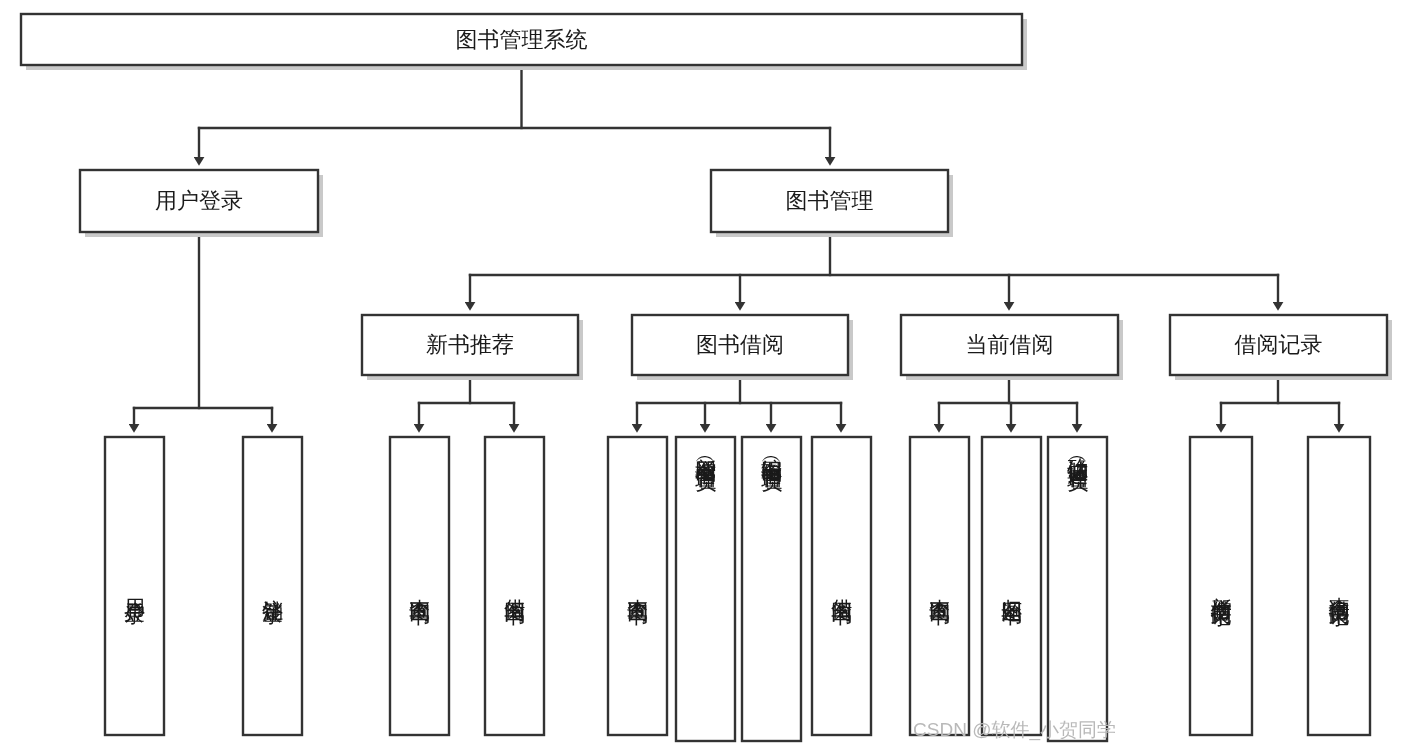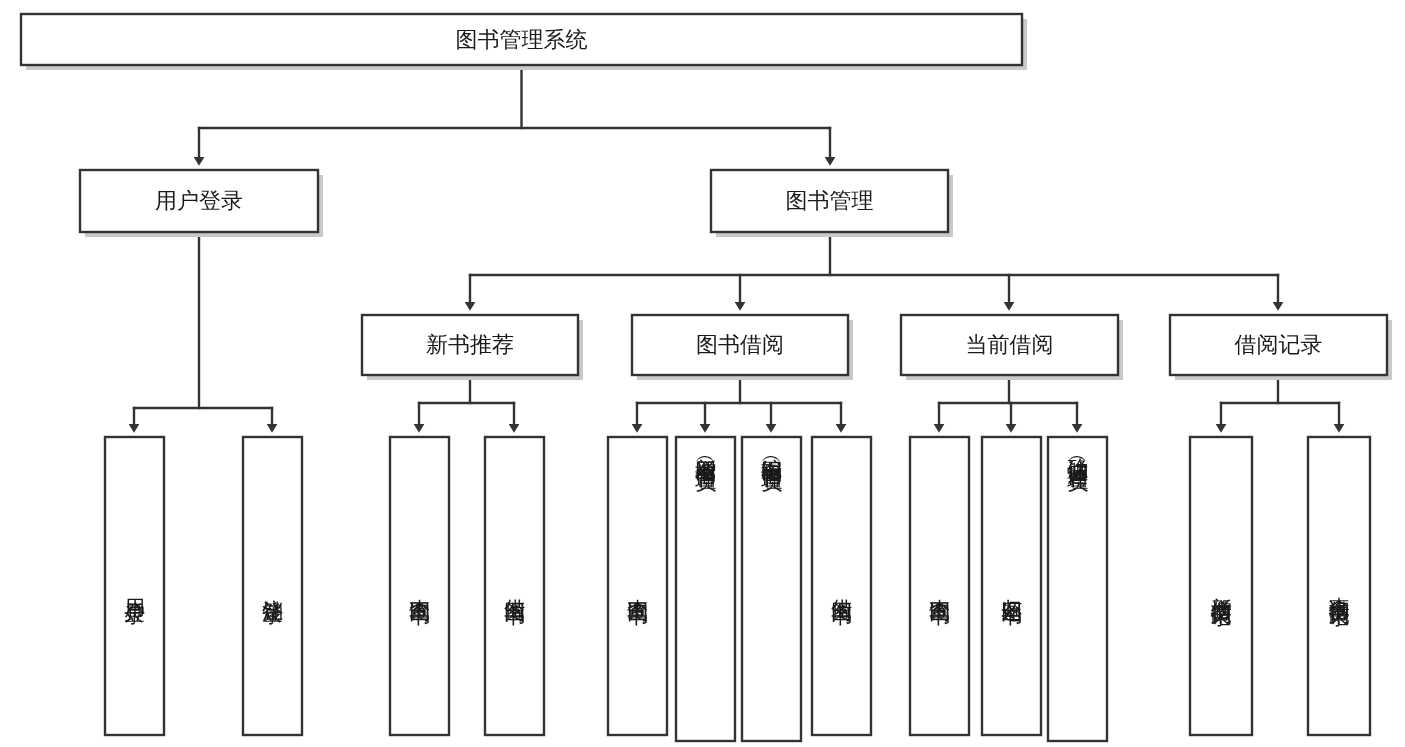--- a/index.html
+++ b/index.html
@@ -229,14 +229,15 @@
   <div class="node-label-v-wrap" style="left:1048px; top:441px; width:59px; height:296px; align-items:flex-start;">
     <span class="node-label-v">确认归还（管理员）</span>
   </div>
   <div class="node-label-v-wrap" style="left:1190px; top:437px; width:62px; height:298px;">
     <span class="node-label-v">新增借阅记录</span>
   </div>
   <div class="node-label-v-wrap" style="left:1308px; top:437px; width:62px; height:298px;">
     <span class="node-label-v">查询借阅记录</span>
   </div>
 
+  <div class="watermark">CSDN @软件_小贺同学</div>
 
 </div>
 
 </body></html>

